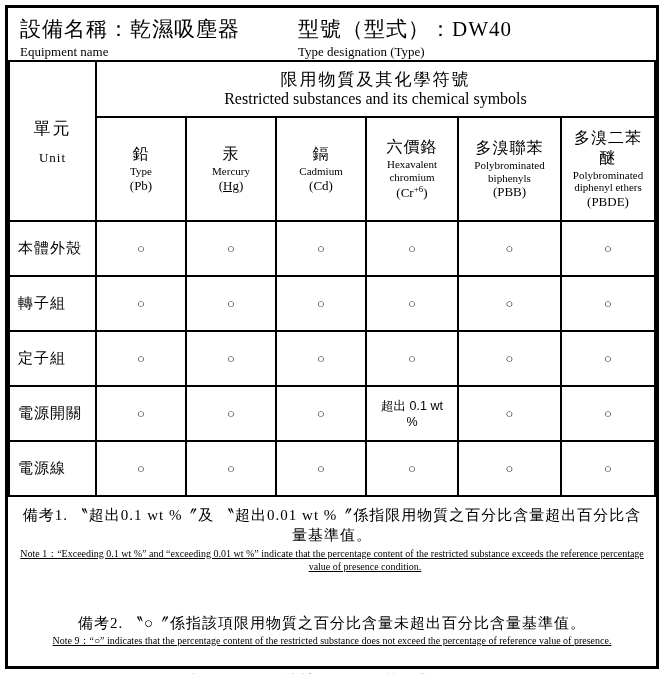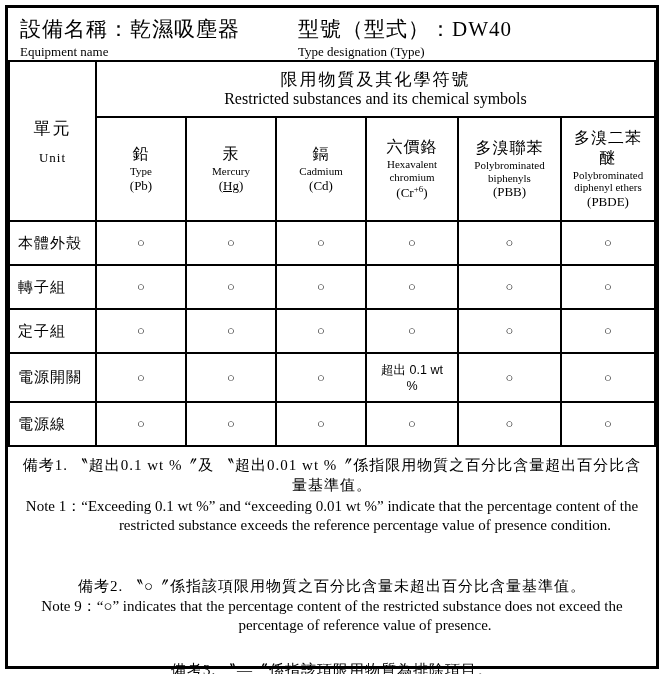--- a/index.html
+++ b/index.html
@@ -24,31 +24,31 @@
   .restricted-en{font-size:16px;line-height:1.1;}
   .th-substance{height:86px;text-align:center;}
   .sub-zh{font-size:16px;letter-spacing:1px;line-height:1.2;}
   .sub-en{font-size:11px;line-height:1.15;margin-top:2px;}
   .sub-sym{font-size:13px;line-height:1.2;margin-top:0;}
   .sub-sym .u{text-decoration:underline;}
   .sub-sym sup{font-size:9px;}
   .th-unit{text-align:center;}
   .unit-zh{font-size:17px;letter-spacing:2px;}
   .unit-en{font-size:13px;letter-spacing:1px;margin-top:10px;}
-  tr.body-row{height:44px;}
+  tr.body-row{height:55px;}
   td.unit-cell{text-align:left;padding-left:8px;font-size:15px;letter-spacing:1px;}
   td.value-cell{text-align:center;font-size:13px;}
   td.value-cell.exceed{font-family:"Liberation Sans","DejaVu Sans",sans-serif;
                        font-size:12.5px;letter-spacing:0;}
 
   
   .notes{flex:1 1 auto;padding:8px 10px 0 10px;box-sizing:border-box;text-align:center;}
   .note-zh{font-size:15px;letter-spacing:1px;line-height:1.35;}
-  .note-en{font-size:15px;line-height:1.3;margin-top:1px;
-           padding-left:66px;text-indent:-66px;}
+  .note-en{font-size:10px;line-height:1.3;margin-top:1px;
+           padding-left:66px;text-indent:-66px;text-decoration:underline;}
   .note-block.gap-lg{margin-bottom:36px;}
   .note-block.gap-md{margin-bottom:24px;margin-top:40px;}
 </style>
 </head>
 <body>
 
 <div class="doc">
 
   <div class="title-row">
     <div class="title-block">

